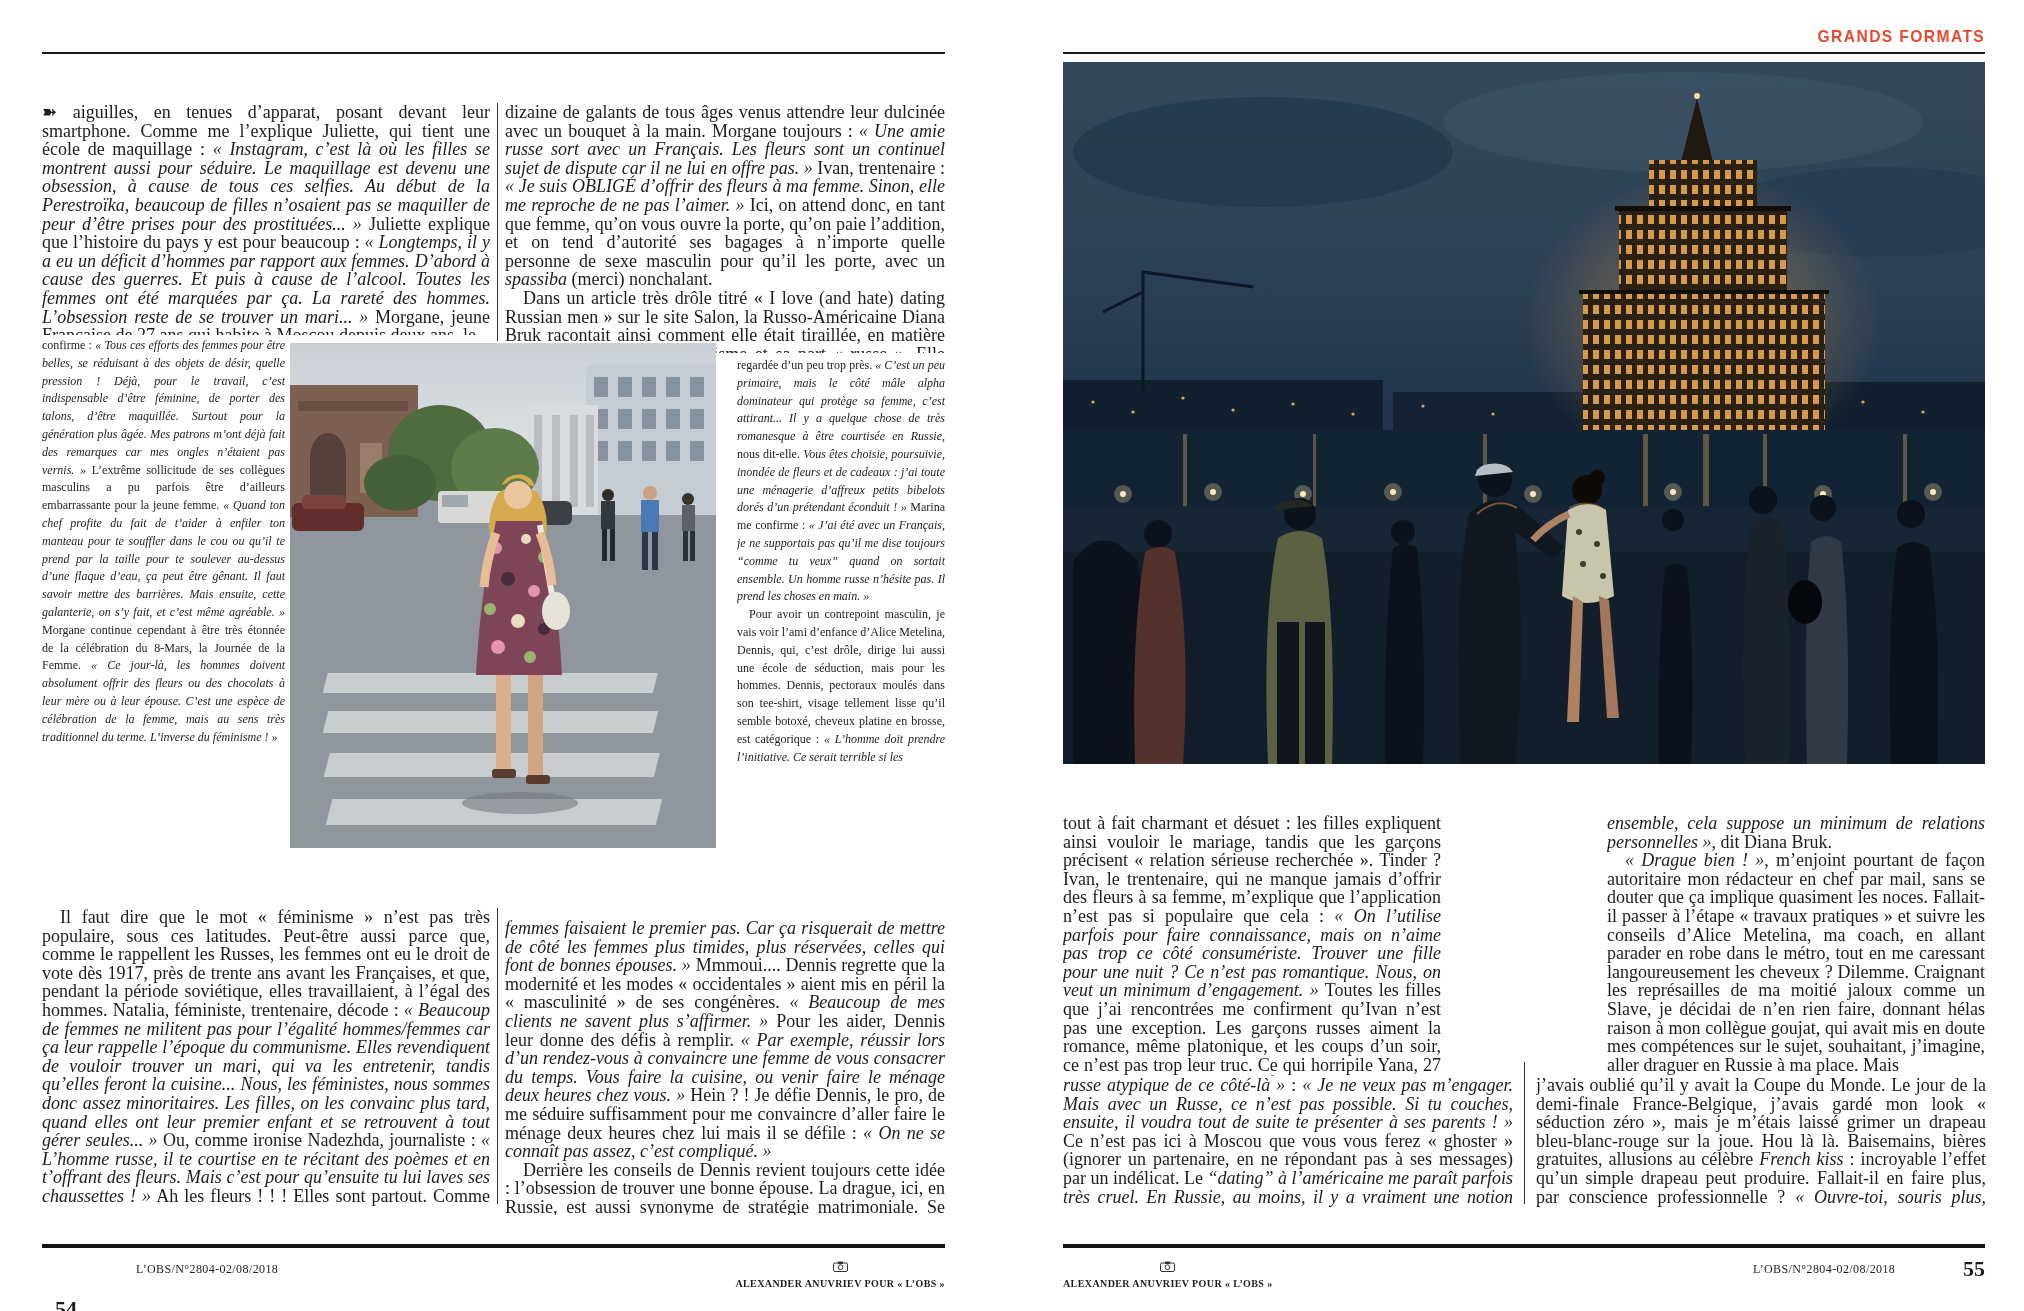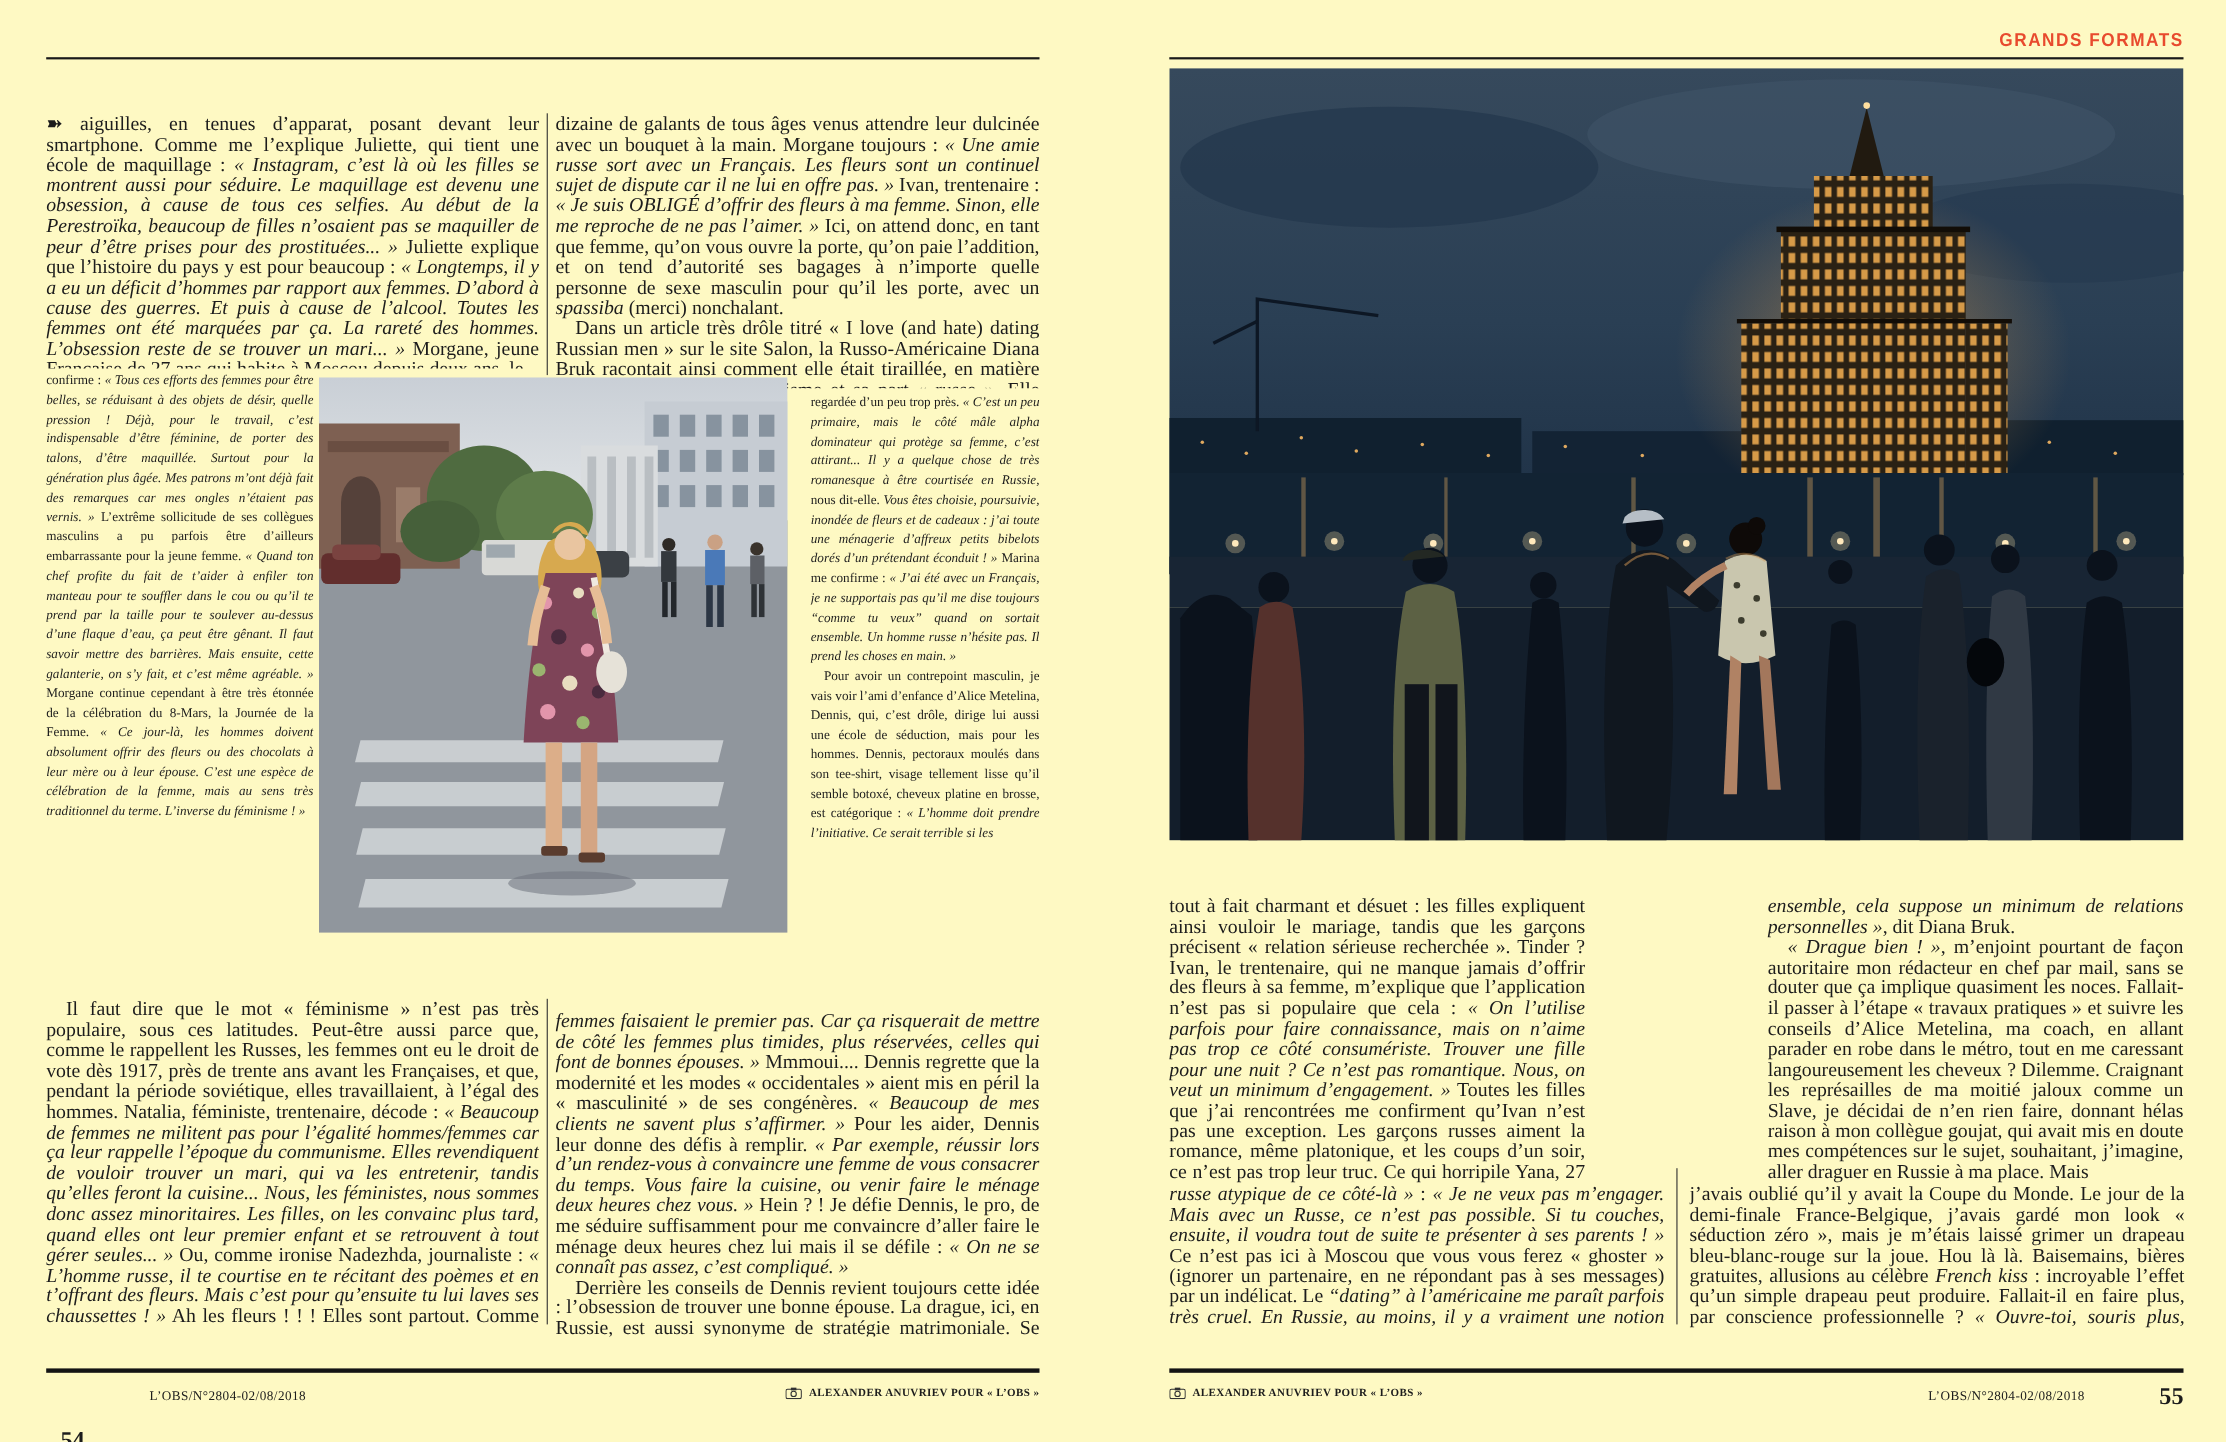--- a/index.html
+++ b/index.html
@@ -1,16 +1,16 @@
 <!DOCTYPE html>
 <html lang="fr"><head>
 <meta charset="utf-8">
 <style>
   html,body{margin:0;padding:0;background:#e8e6e2;}
-  #spread{position:relative;width:2024px;height:1311px;background:#fef9c3;
+  #spread{position:relative;width:2024px;height:1311px;background:#ffffff;
           font-family:"Liberation Serif",serif;color:#1c1c1c;overflow:hidden;}
   .abs{position:absolute;}
   .rule-h{background:#1a1a1a;height:2px;}
   .rule-thick{background:#141414;height:4px;}
   .rule-v{background:#2e2e2e;width:1px;}
   .body-col{font-size:18px;line-height:18.6px;text-align:justify;
             white-space:pre-wrap;overflow:hidden;hyphens:auto;-webkit-hyphens:auto;}
   .body-col.narrow{font-size:12px;line-height:17.8px;}
   .it{font-style:italic;}
   .section-label{font-family:"Liberation Sans",sans-serif;font-weight:700;
@@ -19,21 +19,21 @@
   .photo-caption{font-weight:bold;font-style:italic;font-size:14.4px;line-height:19.5px;
                  white-space:pre-line;}
   .pull-quote{font-family:"Liberation Sans",sans-serif;font-weight:800;font-size:23px;
               line-height:27px;text-align:center;white-space:pre-line;color:#101010;
               transform:scaleX(.78);transform-origin:center top;letter-spacing:.5px;}
   .quote-attrib{font-family:"Liberation Sans",sans-serif;font-weight:700;font-size:12.5px;
                 letter-spacing:1.2px;margin-top:16px;color:#101010;}
   .folio-num{font-size:22px;font-weight:bold;}
   .folio-issue{font-size:12px;letter-spacing:.4px;}
   .folio-credit{font-size:10px;font-weight:bold;letter-spacing:.4px;
-                display:flex;align-items:center;gap:6px;}
+                display:flex;align-items:center;gap:6px;flex-direction:column;}
   .cam{display:inline-block;}
   svg{display:block;}
 </style>
 </head>
 <body>
 
 <div id="spread">
 
   <div class="abs section-label" style="right: 39px; top: 27px; color: rgb(232, 74, 46);">GRANDS FORMATS</div>
   <div class="abs rule-h" style="left:42px;top:52px;width:903px;"></div>

